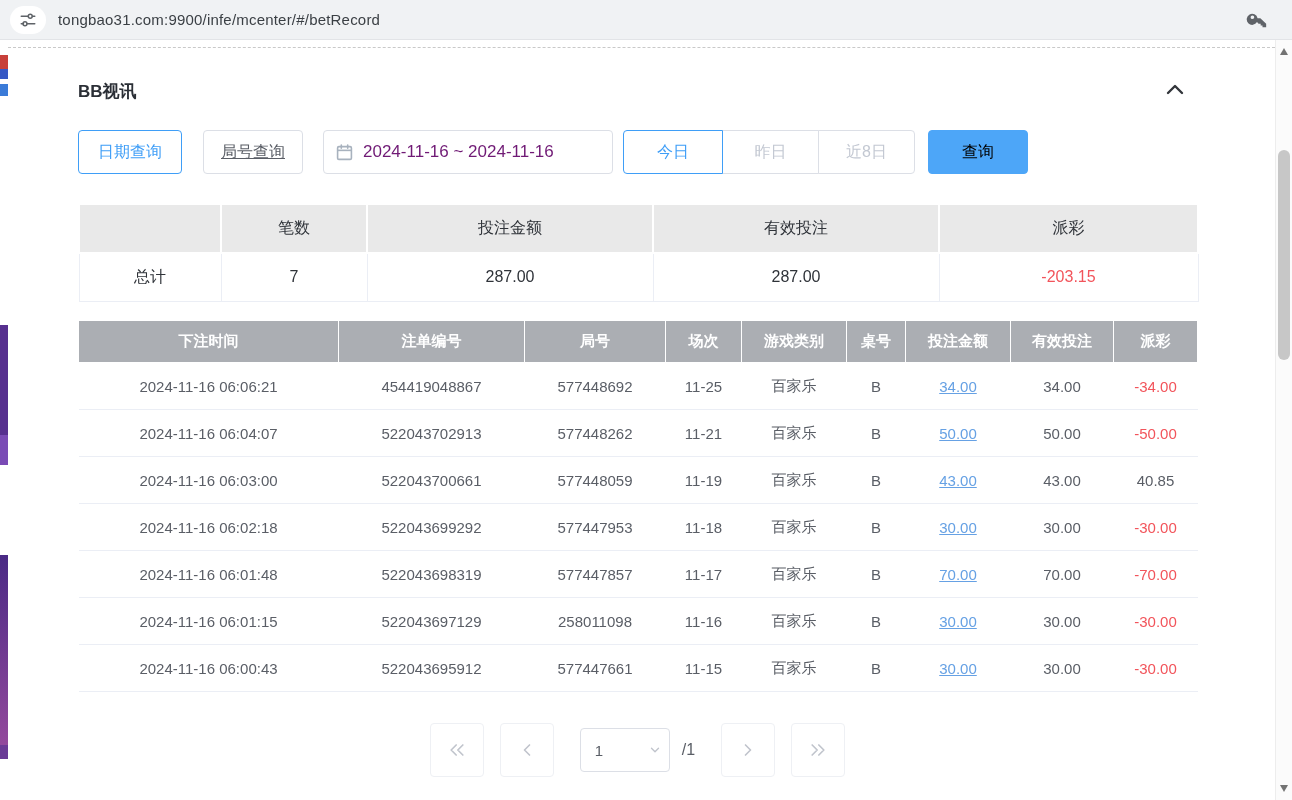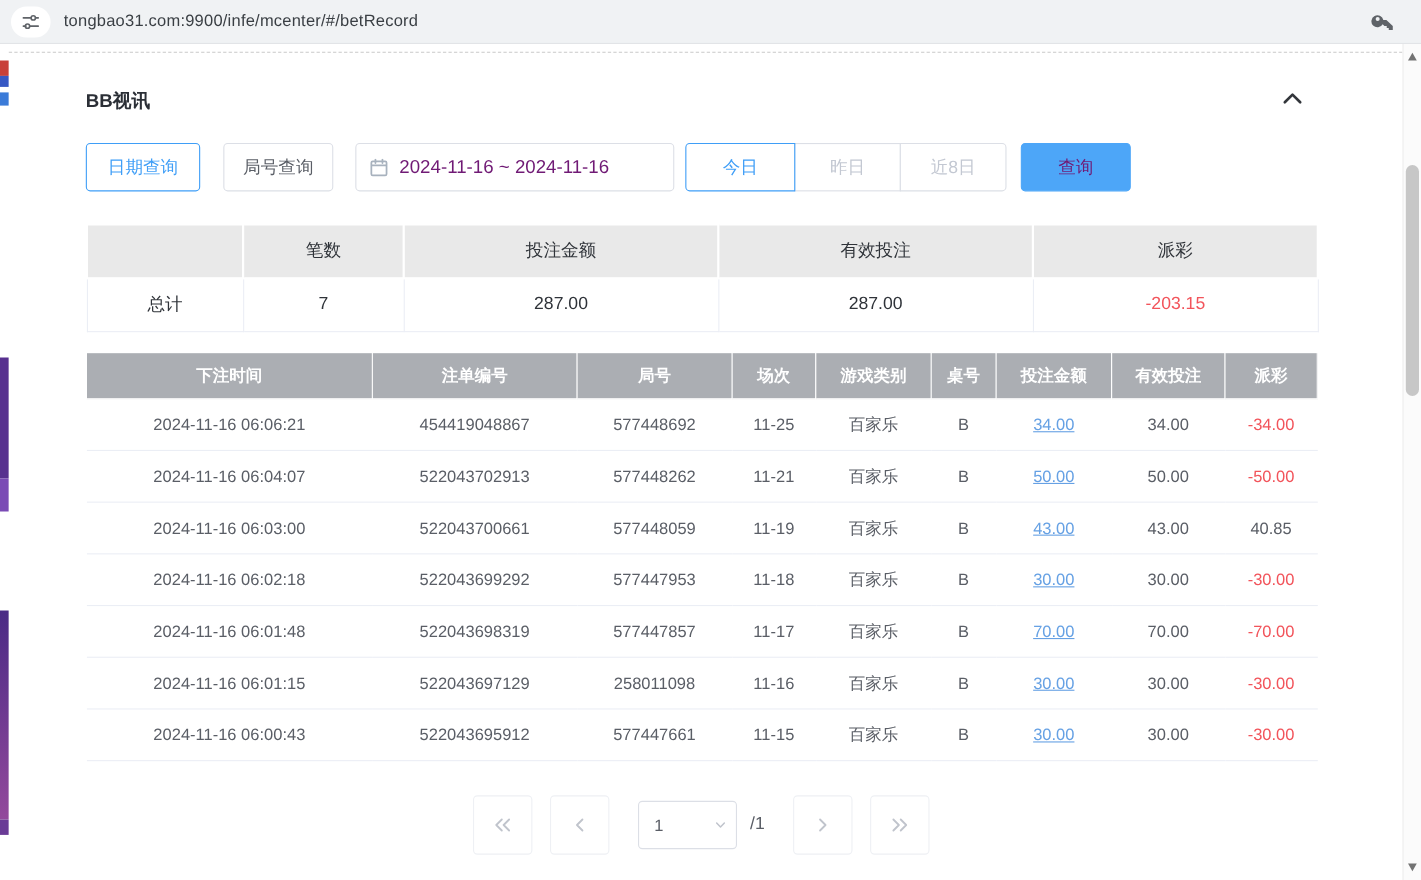--- a/index.html
+++ b/index.html
@@ -54,33 +54,33 @@
   }
 
   
   .filters { position:absolute; top:90px; left:70px; display:flex; align-items:center; }
   .btn {
     height:44px; border-radius:4px; background:#fff; font-size:16px;
     display:flex; align-items:center; justify-content:center; cursor:pointer;
     user-select:none;
   }
   .btn-date-query  { width:104px; border:1px solid #3f9ef7; color:#3f9ef7; }
-  .btn-round-query { width:100px; border:1px solid #dcdfe6; color:#5a5e66; margin-left:21px; }
+  .btn-round-query { width:100px; border:1px solid #dcdfe6; color:#5a5e66; margin-left:21px;text-decoration:underline; }
   .date-input {
     width:290px; height:44px; border:1px solid #dcdfe6; border-radius:4px;
     margin-left:20px; display:flex; align-items:center; padding:0 12px;
     cursor:pointer; background:#fff;
   }
   .date-input .cal { margin-right:10px; display:flex; }
   .date-input .date-text { font-size:17px; color:#701a75; }
   .btn-group { display:flex; margin-left:10px; }
   .btn-today     { width:100px; border:1px solid #3f9ef7; color:#3f9ef7; border-radius:4px 0 0 4px; z-index:2; }
   .btn-yesterday { width:97px;  border:1px solid #dcdfe6; color:#c3c8d2; border-radius:0; margin-left:-1px; }
   .btn-last8     { width:97px;  border:1px solid #dcdfe6; color:#c3c8d2; border-radius:0 4px 4px 0; margin-left:-1px; }
-  .btn-search    { width:100px; margin-left:13px; background:#4da6f8; border:1px solid #4da6f8; color:#701a75; }
+  .btn-search    { width:100px; margin-left:13px; background:#4da6f8; border:1px solid #4da6f8; color:#000000; }
 
   
   .summary { position:absolute; top:163px; left:70px; }
   .summary table { border-collapse:collapse; table-layout:fixed; width:1119px; }
   .summary th {
     background:#e9e9e9; height:49px; font-weight:400; font-size:16px;
     color:#2f3339; border:2px solid #fff; text-align:center;
   }
   .summary td {
     background:#fff; height:48px; font-size:16px; color:#2f3339;

